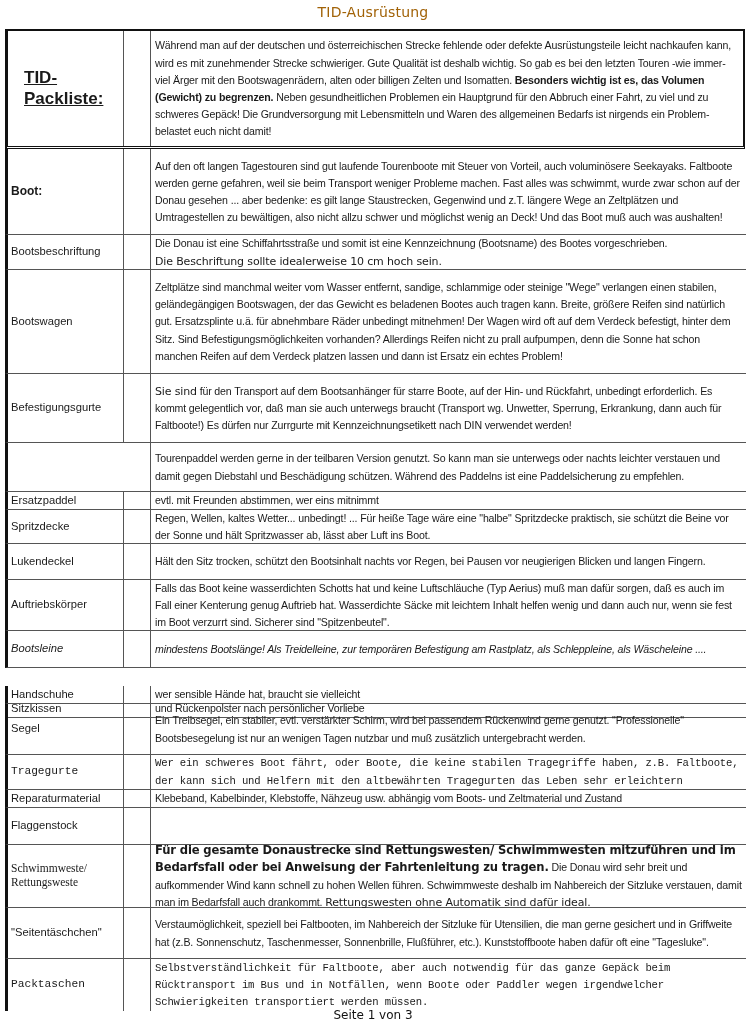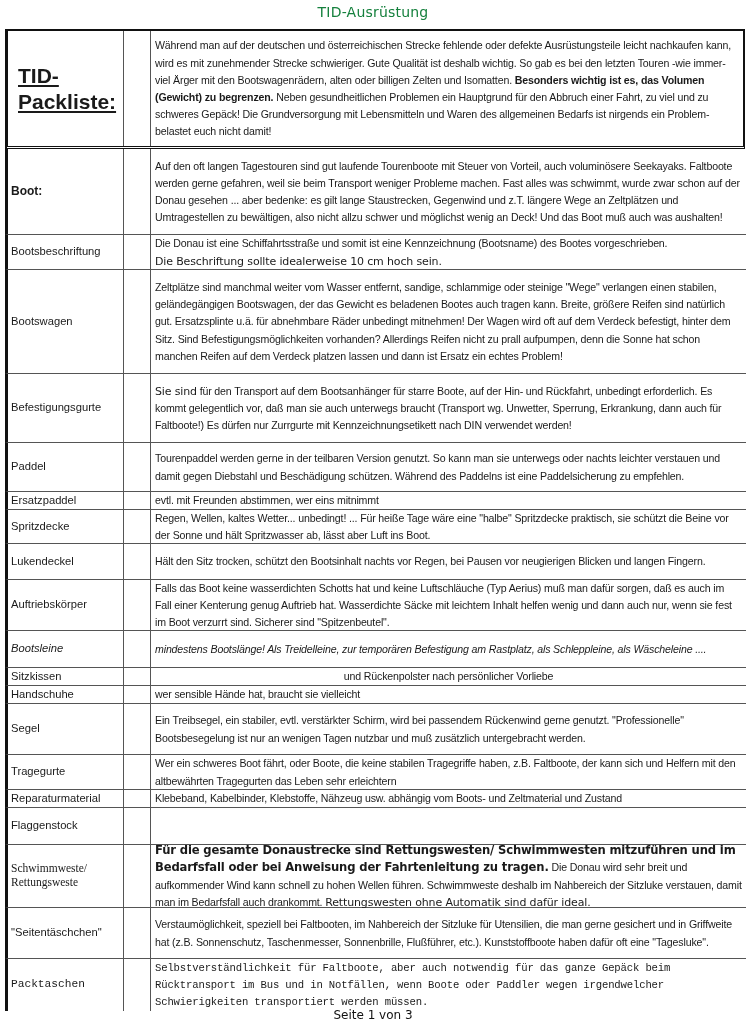--- a/index.html
+++ b/index.html
@@ -17,21 +17,21 @@
     }
     .page-title {
       position: absolute;
       top: 4px;
       left: 0;
       width: 746px;
       text-align: center;
       font-family: "DejaVu Sans", sans-serif;
       font-size: 14px;
       letter-spacing: 0.2px;
-      color: #15803d;
+      color: #a16207;
     }
     .page-footer {
       position: absolute;
       top: 1008px;
       left: 0;
       width: 746px;
       text-align: center;
       font-family: "DejaVu Sans", sans-serif;
       font-size: 12px;
       color: #111;
@@ -82,24 +82,24 @@
       box-sizing: border-box;
       padding: 1px 4px 0 4px;
       font-size: 10.6px;
       line-height: 17.2px;
       letter-spacing: -0.15px;
       display: flex;
       align-items: center;
     }
     .cell-text .inner { width: 100%; }
     .intro .cell-label {
-      font-size: 21px;
+      font-size: 17px;
       font-weight: bold;
       text-decoration: underline;
-      padding-left: 10px;
+      padding-left: 16px;
     }
     .label-bold { font-weight: bold; font-size: 12px !important; }
     .label-arial { font-family: Liberation Serif, serif; font-size: 11.5px !important; }
     .b { font-weight: bold; }
     .sans-alt { font-family: "DejaVu Sans", sans-serif; font-size: 11px; }
     .big-bold { font-family: "DejaVu Sans", sans-serif; font-weight: bold; font-size: 11.6px; }
   </style>
 </head>
 <body>
 
@@ -144,21 +144,20 @@
 
 <div class="row" style="top:374px;height:69px;">
   <div class="cell-label">Befestigungsgurte</div>
   <div class="cell-gap"></div>
   <div class="cell-text">
     <div class="inner"><span class="sans-alt">Sie sind</span><span> für den Transport auf dem Bootsanhänger für starre Boote, auf der Hin- und Rückfahrt, unbedingt erforderlich. Es kommt gelegentlich vor, daß man sie auch unterwegs braucht (Transport wg. Unwetter, Sperrung, Erkrankung, dann auch für Faltboote!) Es dürfen nur Zurrgurte mit Kennzeichnungsetikett nach DIN verwendet werden!</span></div>
   </div>
 </div>
 
 <div class="row" style="top:443px;height:49px;">
-  <div class="cell-label">Paddel</div>
   <div class="cell-gap"></div>
   <div class="cell-text">
       <div class="inner">Tourenpaddel werden gerne in der teilbaren Version genutzt. So kann man sie unterwegs oder nachts leichter verstauen und damit gegen Diebstahl und Beschädigung schützen. Während des Paddelns ist eine Paddelsicherung zu empfehlen.</div>
     </div>
 </div>
 
 <div class="row" style="top:492px;height:18px;">
   <div class="cell-label">Ersatzpaddel</div>
   <div class="cell-gap"></div>
   <div class="cell-text">
@@ -191,21 +190,21 @@
 </div>
 
 <div class="row" style="top:631px;height:37px;font-style:italic;">
   <div class="cell-label">Bootsleine</div>
   <div class="cell-gap"></div>
   <div class="cell-text">
       <div class="inner">mindestens Bootslänge! Als Treidelleine, zur temporären Befestigung am Rastplatz, als Schleppleine, als Wäscheleine ....</div>
     </div>
 </div>
 
-<div class="row" style="top:668px;height:18px;text-align:center;">
+<div class="row" style="top:700px;height:18px;">
   <div class="cell-label">Sitzkissen</div>
   <div class="cell-gap"></div>
   <div class="cell-text">
       <div class="inner">und Rückenpolster nach persönlicher Vorliebe</div>
     </div>
 </div>
 
 <div class="row" style="top:686px;height:18px;">
   <div class="cell-label">Handschuhe</div>
   <div class="cell-gap"></div>
@@ -215,21 +214,21 @@
 </div>
 
 <div class="row" style="top:704px;height:51px;">
   <div class="cell-label">Segel</div>
   <div class="cell-gap"></div>
   <div class="cell-text">
       <div class="inner">Ein Treibsegel, ein stabiler, evtl. verstärkter Schirm, wird bei passendem Rückenwind gerne genutzt. "Professionelle" Bootsbesegelung ist nur an wenigen Tagen nutzbar und muß zusätzlich untergebracht werden.</div>
     </div>
 </div>
 
-<div class="row" style="top:755px;height:35px;">
+<div class="row" style="top:755px;height:35px;font-family:Liberation Mono, monospace;">
   <div class="cell-label">Tragegurte</div>
   <div class="cell-gap"></div>
   <div class="cell-text">
       <div class="inner">Wer ein schweres Boot fährt, oder Boote, die keine stabilen Tragegriffe haben, z.B. Faltboote, der kann sich und Helfern mit den altbewährten Tragegurten das Leben sehr erleichtern</div>
     </div>
 </div>
 
 <div class="row" style="top:790px;height:18px;">
   <div class="cell-label">Reparaturmaterial</div>
   <div class="cell-gap"></div>

